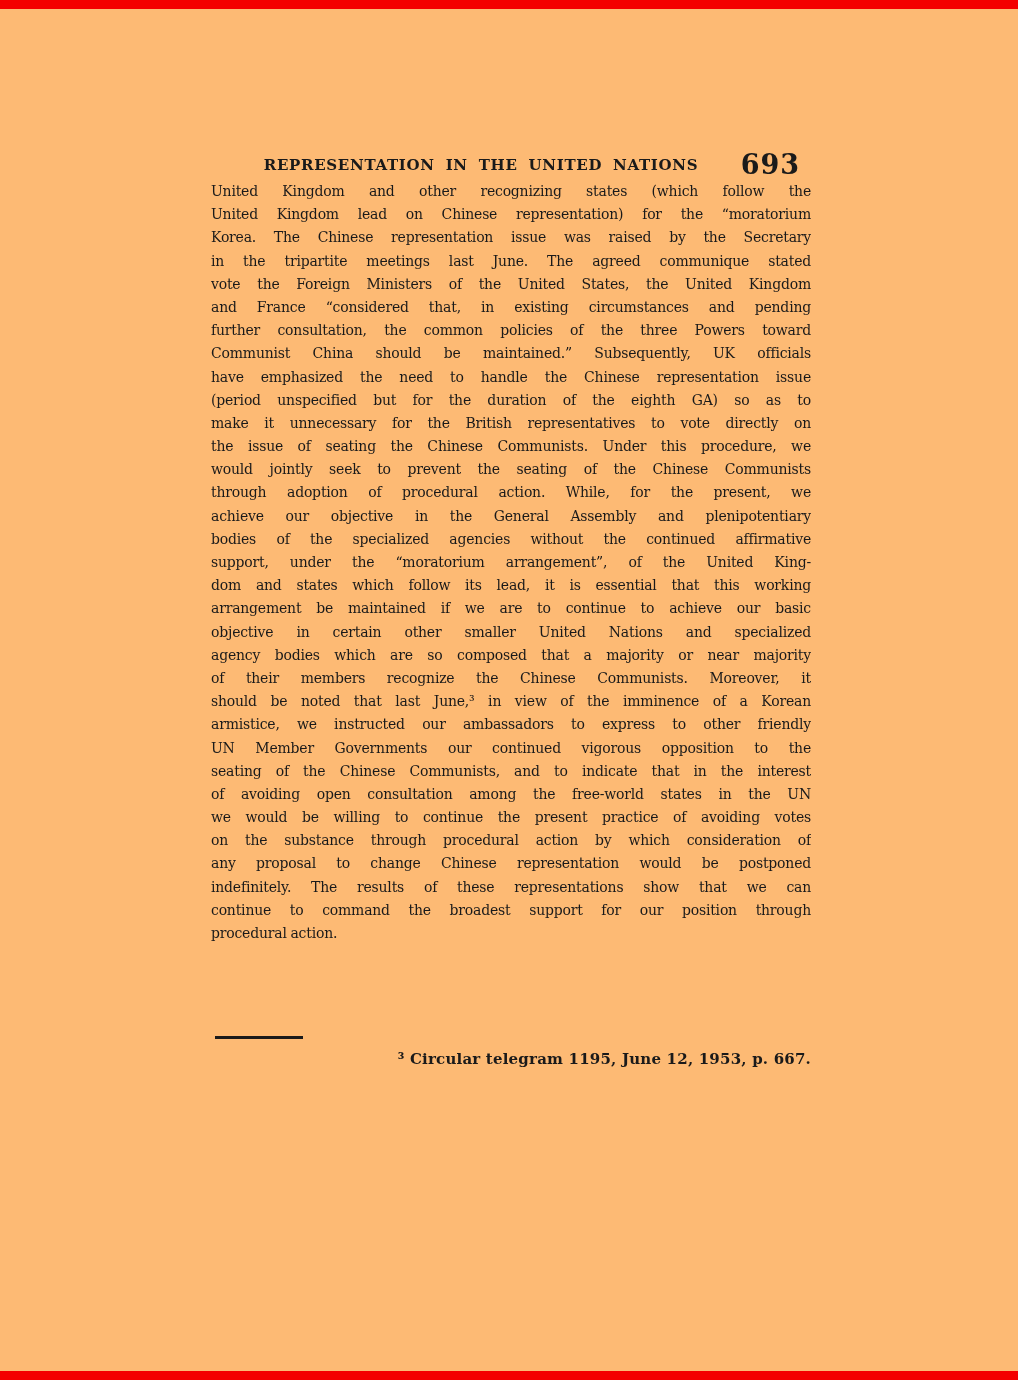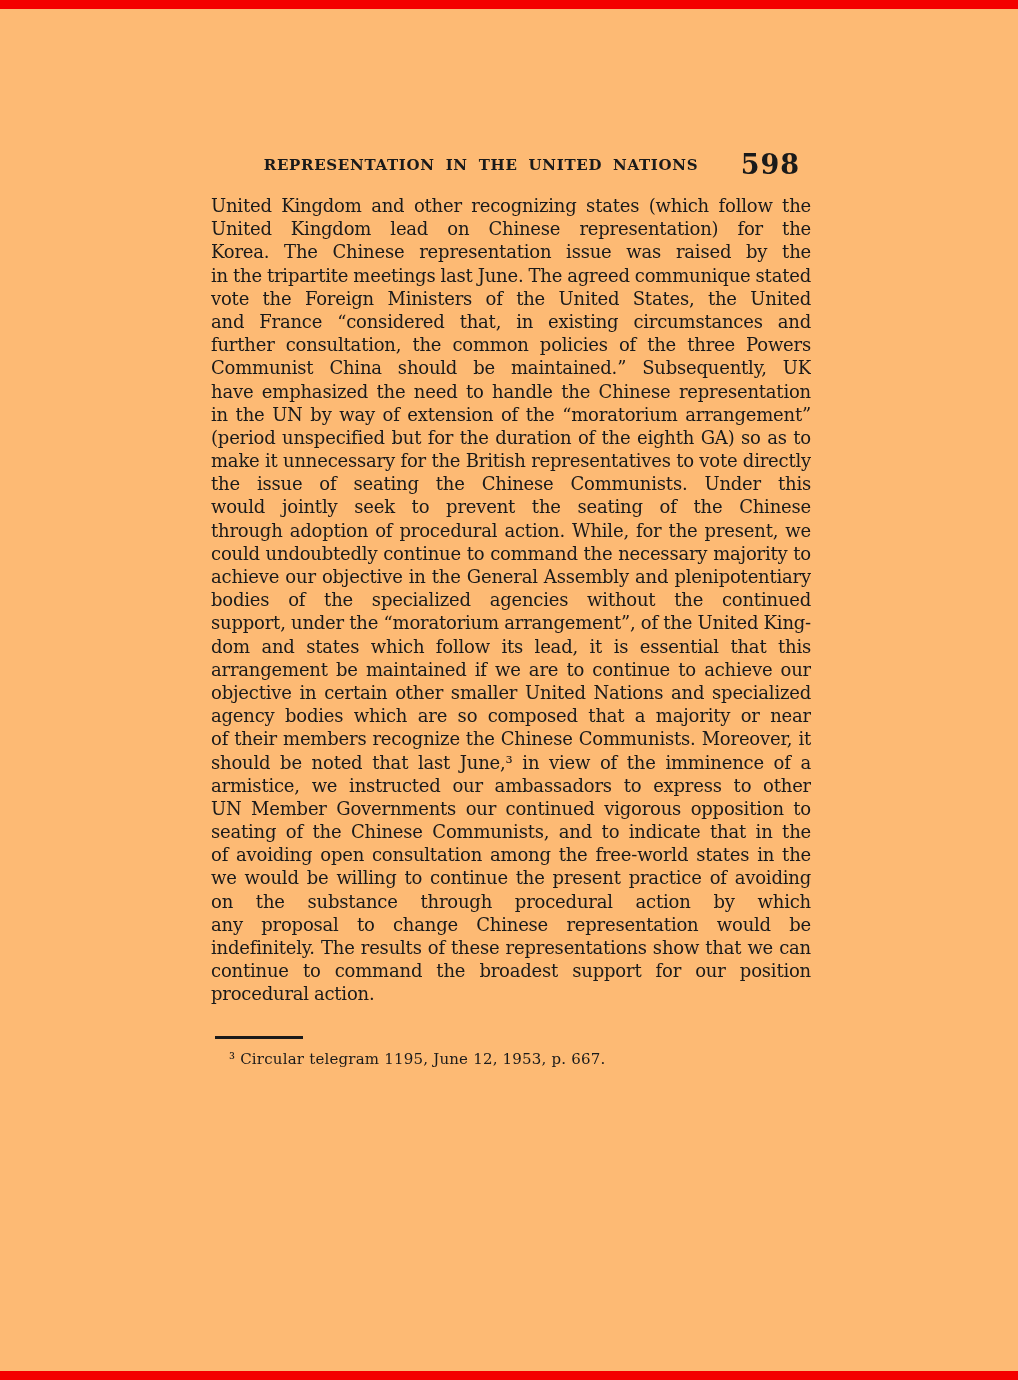--- a/index.html
+++ b/index.html
@@ -55,24 +55,24 @@
     position: absolute;
     right: 11px;
     top: -6px;
     font-size: 27px;
     font-weight: 700;
     letter-spacing: 1px;
   }
 
   .body-text {
     position: absolute;
-    top: 194px;
+    top: 180px;
     left: 0;
     width: 100%;
-    font-size: 18px;
+    font-size: 14px;
     line-height: 23.2px;
   }
   .body-text .line {
     text-align: justify;
     text-align-last: justify;
     letter-spacing: -0.2px;
     word-spacing: -0.5px;
     height: 23.2px;
     overflow: hidden;
   }
@@ -89,55 +89,54 @@
     background: #1a1a1a;
   }
   .footnote {
     position: absolute;
     top: 1050px;
     left: 0;
     width: 100%;
     box-sizing: border-box;
     padding-left: 18px;
     font-size: 15px;
-    font-weight: 400;
+    font-weight: 700;
     letter-spacing: 0.2px;
+    text-align: right;
   }
 </style>
 </head>
 <body>
 
 <div class="screenshot" style="background: #fdba74; padding-left: 14px;">
 
   <div class="crop-bar crop-bar-top" style="background: rgb(244, 0, 0);"></div>
 
   <div class="text-block" style="color: rgb(26, 26, 26);">
 
     <div class="running-head">
       <span class="running-title">REPRESENTATION IN THE UNITED NATIONS</span>
-      <span class="page-number">598</span>
+      <span class="page-number">693</span>
     </div>
 
     <div class="body-text">
         <div class="line">United Kingdom and other recognizing states (which follow the</div>
         <div class="line">United Kingdom lead on Chinese representation) for the “moratorium</div>
         <div class="line">Korea. The Chinese representation issue was raised by the Secretary</div>
         <div class="line">in the tripartite meetings last June. The agreed communique stated</div>
         <div class="line">vote the Foreign Ministers of the United States, the United Kingdom</div>
         <div class="line">and France “considered that, in existing circumstances and pending</div>
         <div class="line">further consultation, the common policies of the three Powers toward</div>
         <div class="line">Communist China should be maintained.” Subsequently, UK officials</div>
         <div class="line">have emphasized the need to handle the Chinese representation issue</div>
-        <div class="line">in the UN by way of extension of the “moratorium arrangement”</div>
         <div class="line">(period unspecified but for the duration of the eighth GA) so as to</div>
         <div class="line">make it unnecessary for the British representatives to vote directly on</div>
         <div class="line">the issue of seating the Chinese Communists. Under this procedure, we</div>
         <div class="line">would jointly seek to prevent the seating of the Chinese Communists</div>
         <div class="line">through adoption of procedural action. While, for the present, we</div>
-        <div class="line">could undoubtedly continue to command the necessary majority to</div>
         <div class="line">achieve our objective in the General Assembly and plenipotentiary</div>
         <div class="line">bodies of the specialized agencies without the continued affirmative</div>
         <div class="line">support, under the “moratorium arrangement”, of the United King-</div>
         <div class="line">dom and states which follow its lead, it is essential that this working</div>
         <div class="line">arrangement be maintained if we are to continue to achieve our basic</div>
         <div class="line">objective in certain other smaller United Nations and specialized</div>
         <div class="line">agency bodies which are so composed that a majority or near majority</div>
         <div class="line">of their members recognize the Chinese Communists. Moreover, it</div>
         <div class="line">should be noted that last June,³ in view of the imminence of a Korean</div>
         <div class="line">armistice, we instructed our ambassadors to express to other friendly</div>

